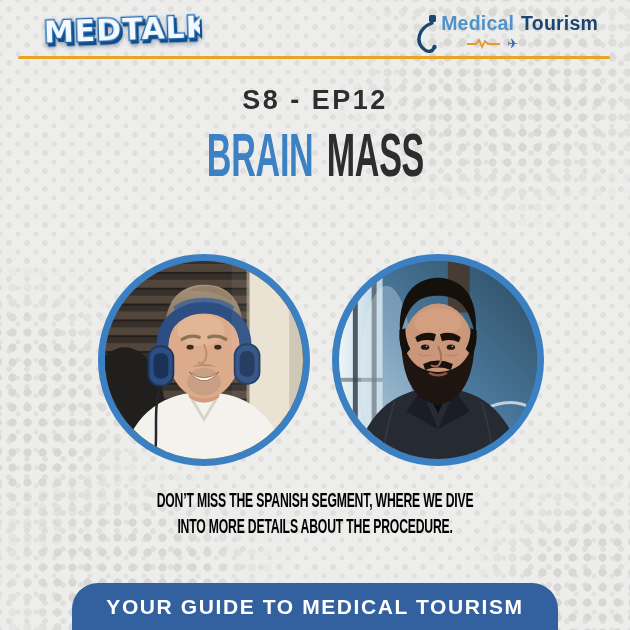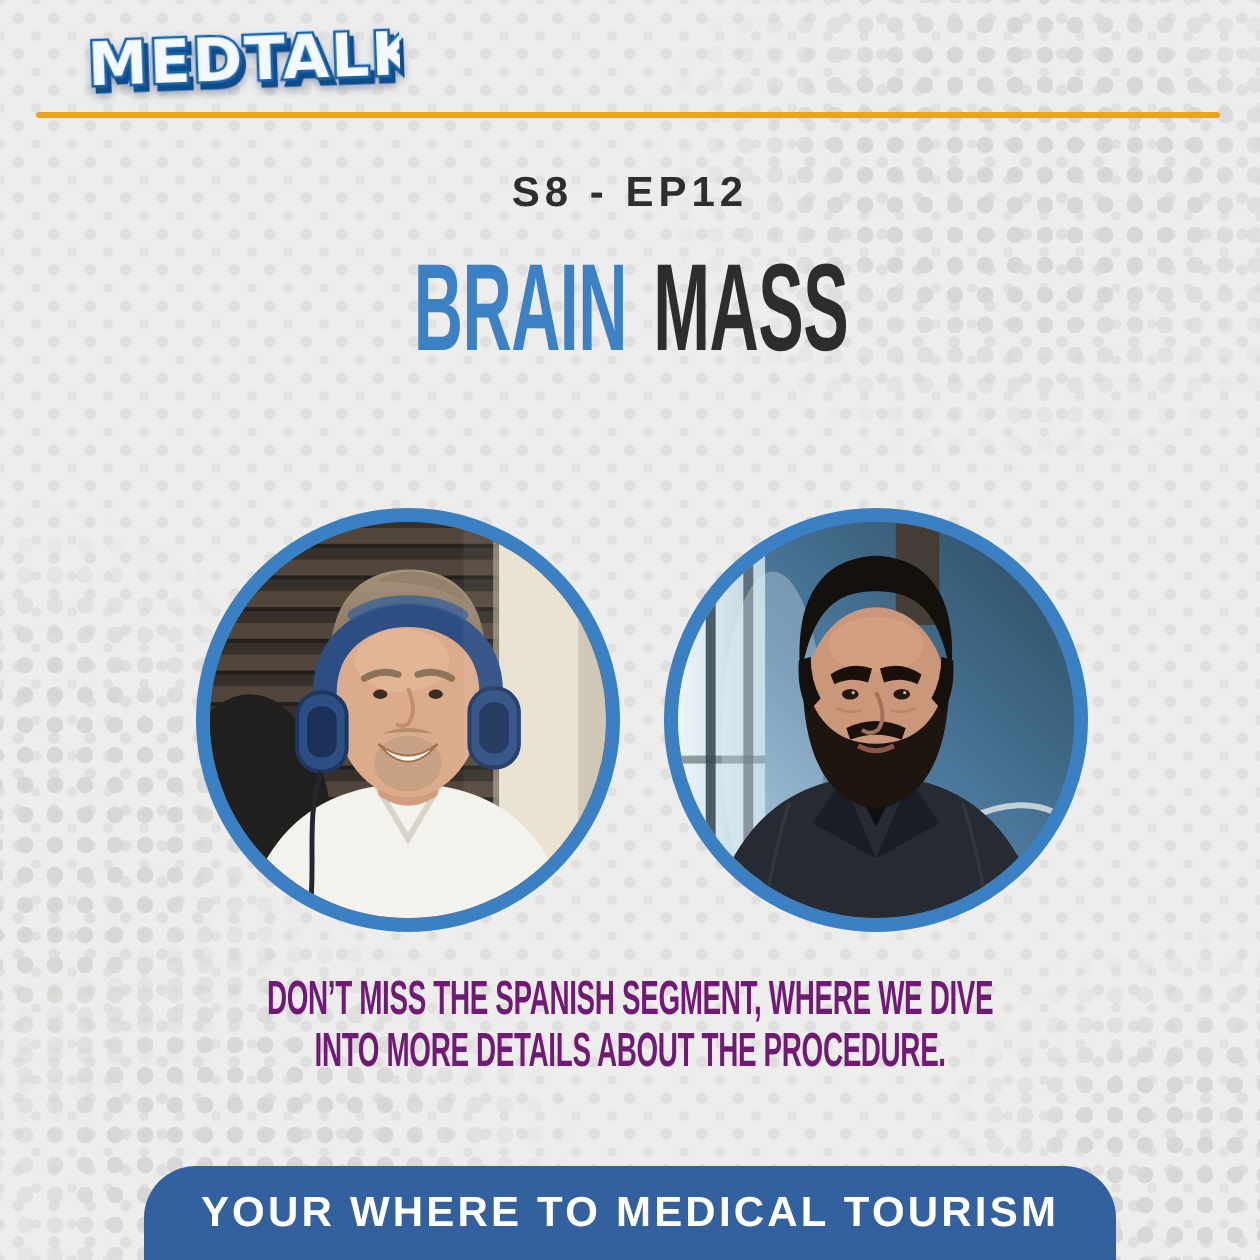--- a/index.html
+++ b/index.html
@@ -39,39 +39,39 @@
   .brand-words{display:flex;flex-direction:column;}
   .brand-line{display:flex;gap:7px;align-items:baseline;font-weight:700;font-size:19.5px;letter-spacing:.2px;}
   .bw-medical{color:#4f93c8;}
   .bw-tourism{color:#1c4672;}
   .brand-sub{display:flex;align-items:center;gap:4px;margin-top:1px;padding-left:26px;height:14px;}
   .plane{color:#2f6bb0;font-size:13px;line-height:1;font-family:"DejaVu Sans",sans-serif;}
 
   .rule{left:18px;top:56px;width:592px;height:3px;background:#e9a422;border-radius:2px;}
 
   
-  .tag{left:0;top:85px;width:630px;text-align:center;font-weight:700;font-size:21px;
+  .tag{left:0;top:85px;width:630px;text-align:center;font-weight:700;font-size:27px;
        letter-spacing:2.5px;color:#2e2e2e;}
   .hline{left:0;width:630px;text-align:center;color:#2d2d2d;font-weight:700;font-size:62px;line-height:58px;white-space:nowrap;}
   .hline-1{top:126px;}
   .hline-2{top:167px;}
   .hsqueeze{display:inline-block;transform:scaleX(.55);transform-origin:50% 50%;letter-spacing:-.5px;}
   .acc{color:#3b81c3;}
   .w + .w{margin-left:24px;}
 
   
   .photo{position:absolute;z-index:2;top:254px;width:212px;height:212px;box-sizing:border-box;
          border:7px solid #3a80c2;border-radius:50%;overflow:hidden;background:#555;}
   .photo svg{display:block;width:100%;height:100%;}
   .photo-left{left:98px;}
   .photo-right{left:332px;}
 
   
-  .caption{left:0;top:487px;width:630px;text-align:center;color:#701a75;font-weight:700;
-           font-size:24px;line-height:26px;white-space:nowrap;}
+  .caption{left:0;top:487px;width:630px;text-align:center;color:#000000;font-weight:700;
+           font-size:21px;line-height:26px;white-space:nowrap;}
   .caption .hsqueeze{transform:scaleX(.58);letter-spacing:-.3px;}
 
   
   .banner{left:72px;top:583px;width:486px;height:47px;background:#33609e;
           border-radius:26px 26px 0 0;display:flex;align-items:center;justify-content:center;}
   .banner-text{color:#ffffff;font-weight:700;font-size:21px;letter-spacing:1.6px;white-space:nowrap;}
 </style>
 </head>
 <body>
 
@@ -81,20 +81,39 @@
   <div class="ht ht-ml"></div>
   <div class="ht ht-bl"></div>
   <div class="ht ht-br"></div>
 
   <div class="layer medtalk-wrap">
     <svg class="medtalk-svg" width="160" height="44" viewBox="0 0 160 44">
       <text x="4" y="32">MEDTALK</text>
     </svg>
   </div>
 
+  <div class="layer brand">
+    <svg width="26" height="46" viewBox="0 0 26 46">
+      <rect x="17" y="3" width="7" height="7" rx="1.5" fill="#1c4672"></rect>
+      <path d="M20 11 C7 16 2 30 13 38 C16 40.5 20.5 39.5 22 36" fill="none" stroke="#1c4672" stroke-width="3.4" stroke-linecap="round"></path>
+      <circle cx="22.5" cy="35" r="2.2" fill="#1c4672"></circle>
+    </svg>
+    <div class="brand-words">
+      <div class="brand-line">
+        <span class="bw-medical">Medical</span>
+        <span class="bw-tourism">Tourism</span>
+      </div>
+      <div class="brand-sub">
+        <svg width="36" height="12" viewBox="0 0 36 12">
+          <polyline points="0,7 9,7 12,3 15,10 18,4 21,7 33,7" fill="none" stroke="#e39b2d" stroke-width="1.8"></polyline>
+        </svg>
+        <span class="plane">✈</span>
+      </div>
+    </div>
+  </div>
 
   <div class="layer rule"></div>
 
   <div class="layer tag">S8 - EP12</div>
 
   <div class="layer hline hline-1">
     <span class="hsqueeze">
       <span class="w acc">BRAIN</span><span class="w">MASS</span>
     </span>
   </div>
@@ -193,16 +212,16 @@
   </figure>
 
   <div class="layer caption">
     <span class="hsqueeze">
       <div>DON’T MISS THE SPANISH SEGMENT, WHERE WE DIVE</div>
       <div>INTO MORE DETAILS ABOUT THE PROCEDURE.</div>
     </span>
   </div>
 
   <div class="layer banner">
-    <span class="banner-text">YOUR WHERE TO MEDICAL TOURISM</span>
+    <span class="banner-text">YOUR GUIDE TO MEDICAL TOURISM</span>
   </div>
 
 </div>
 
 </body></html>

